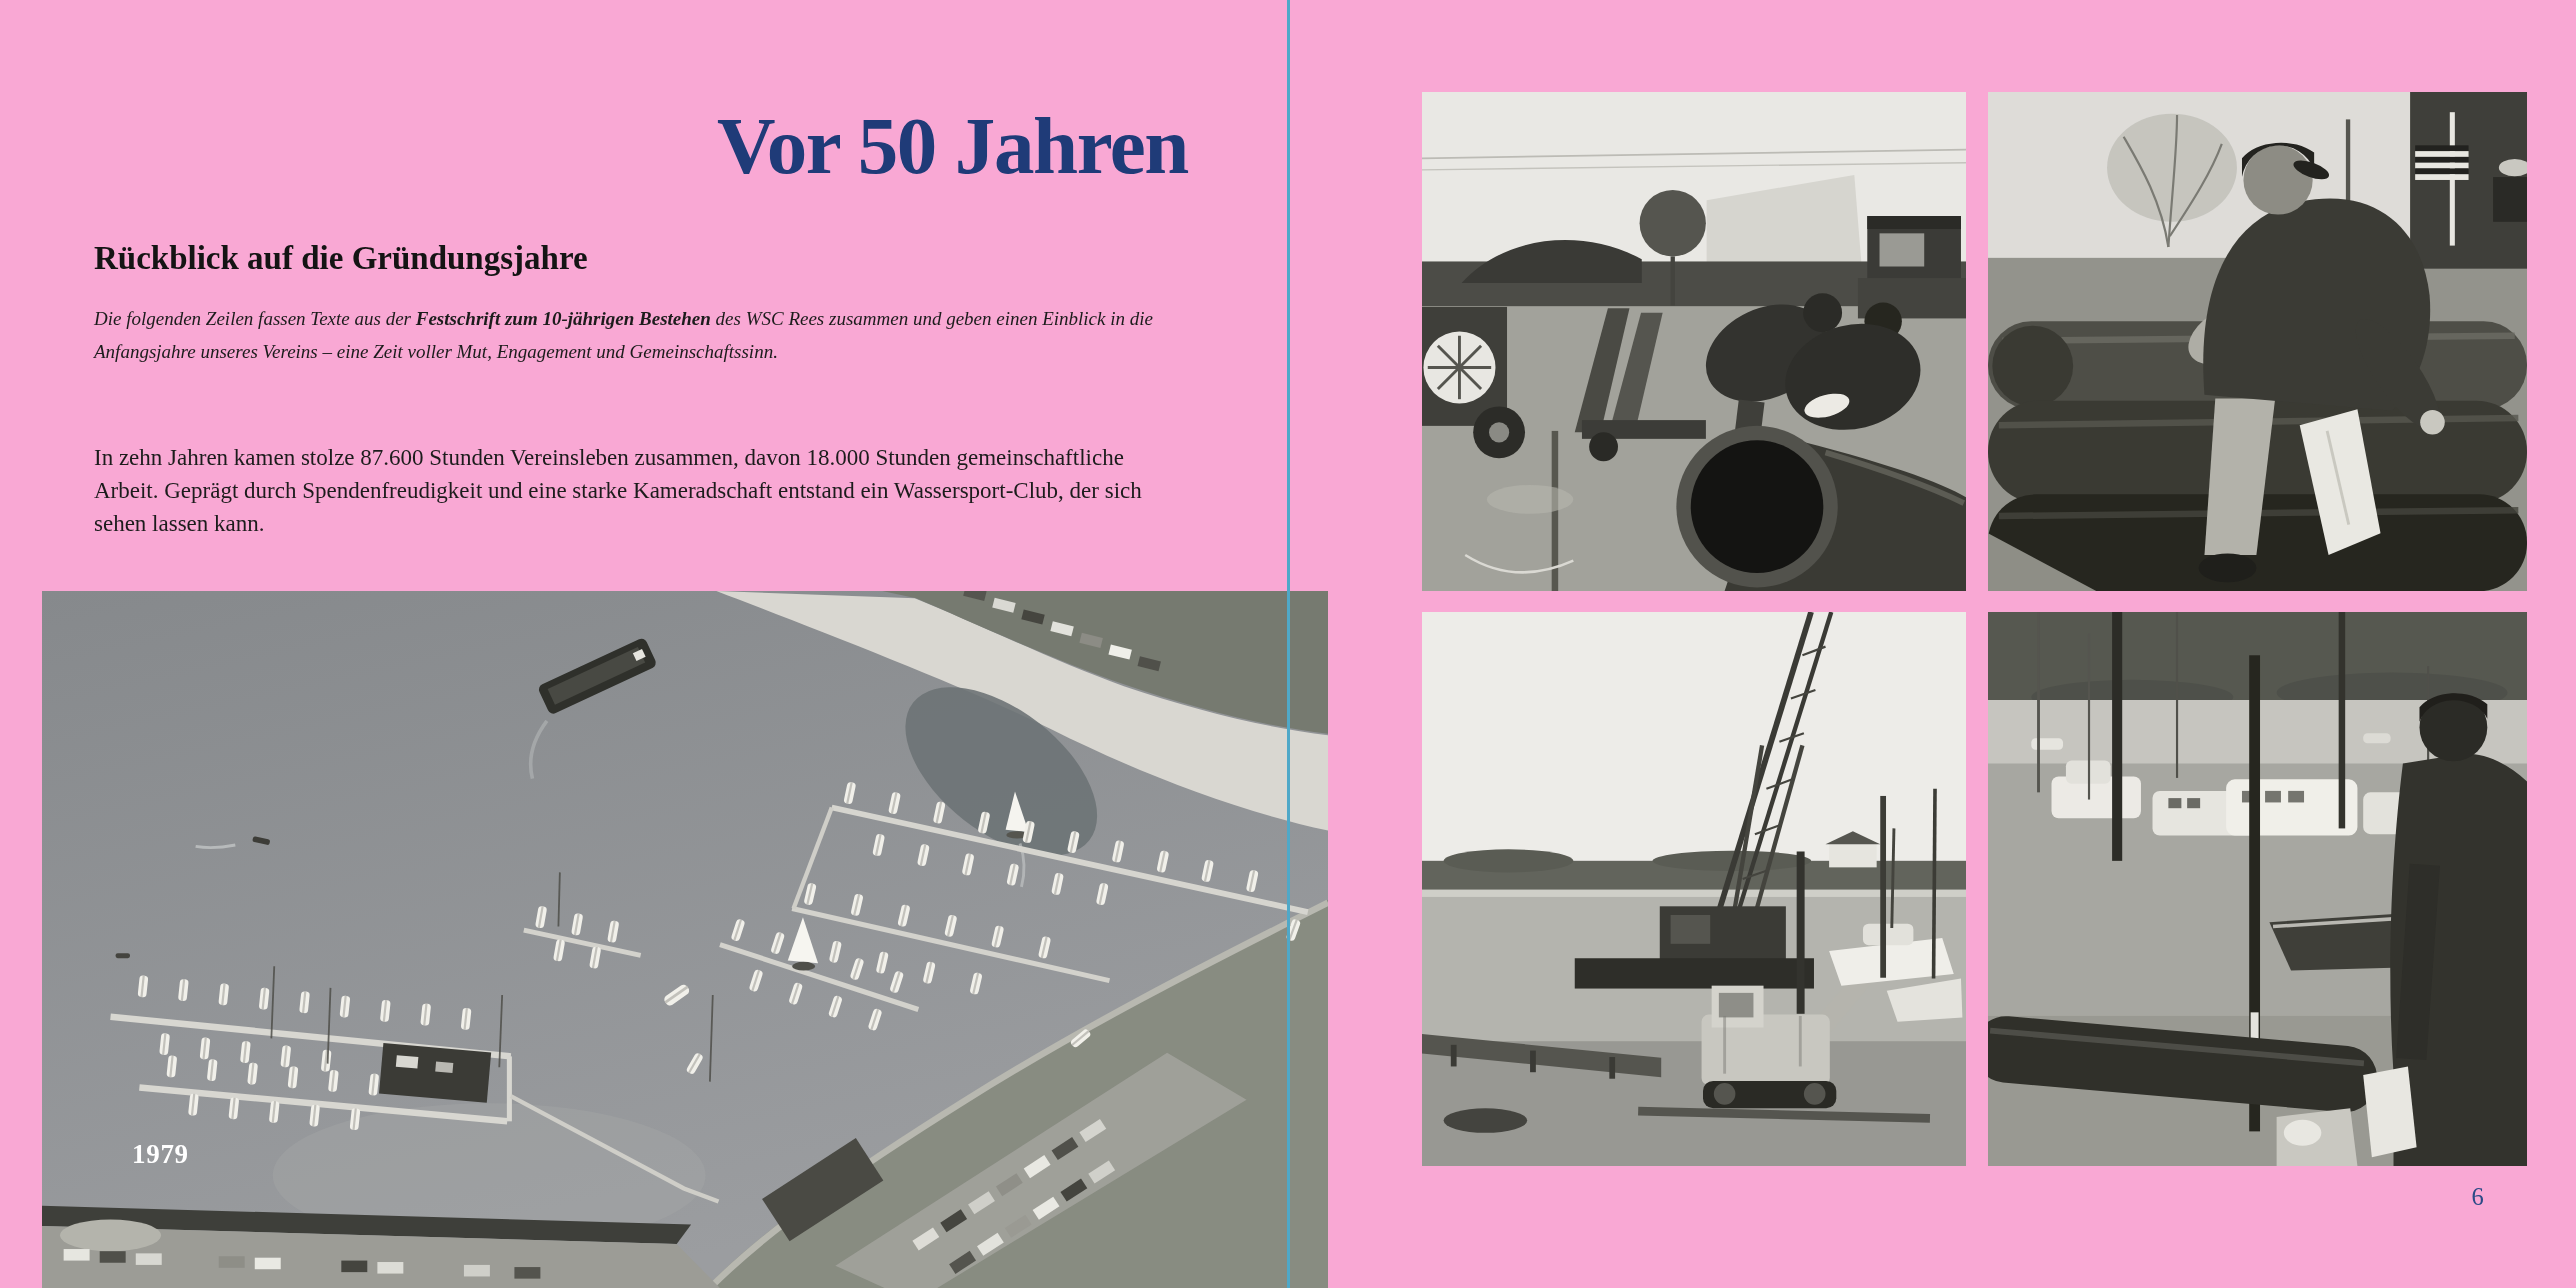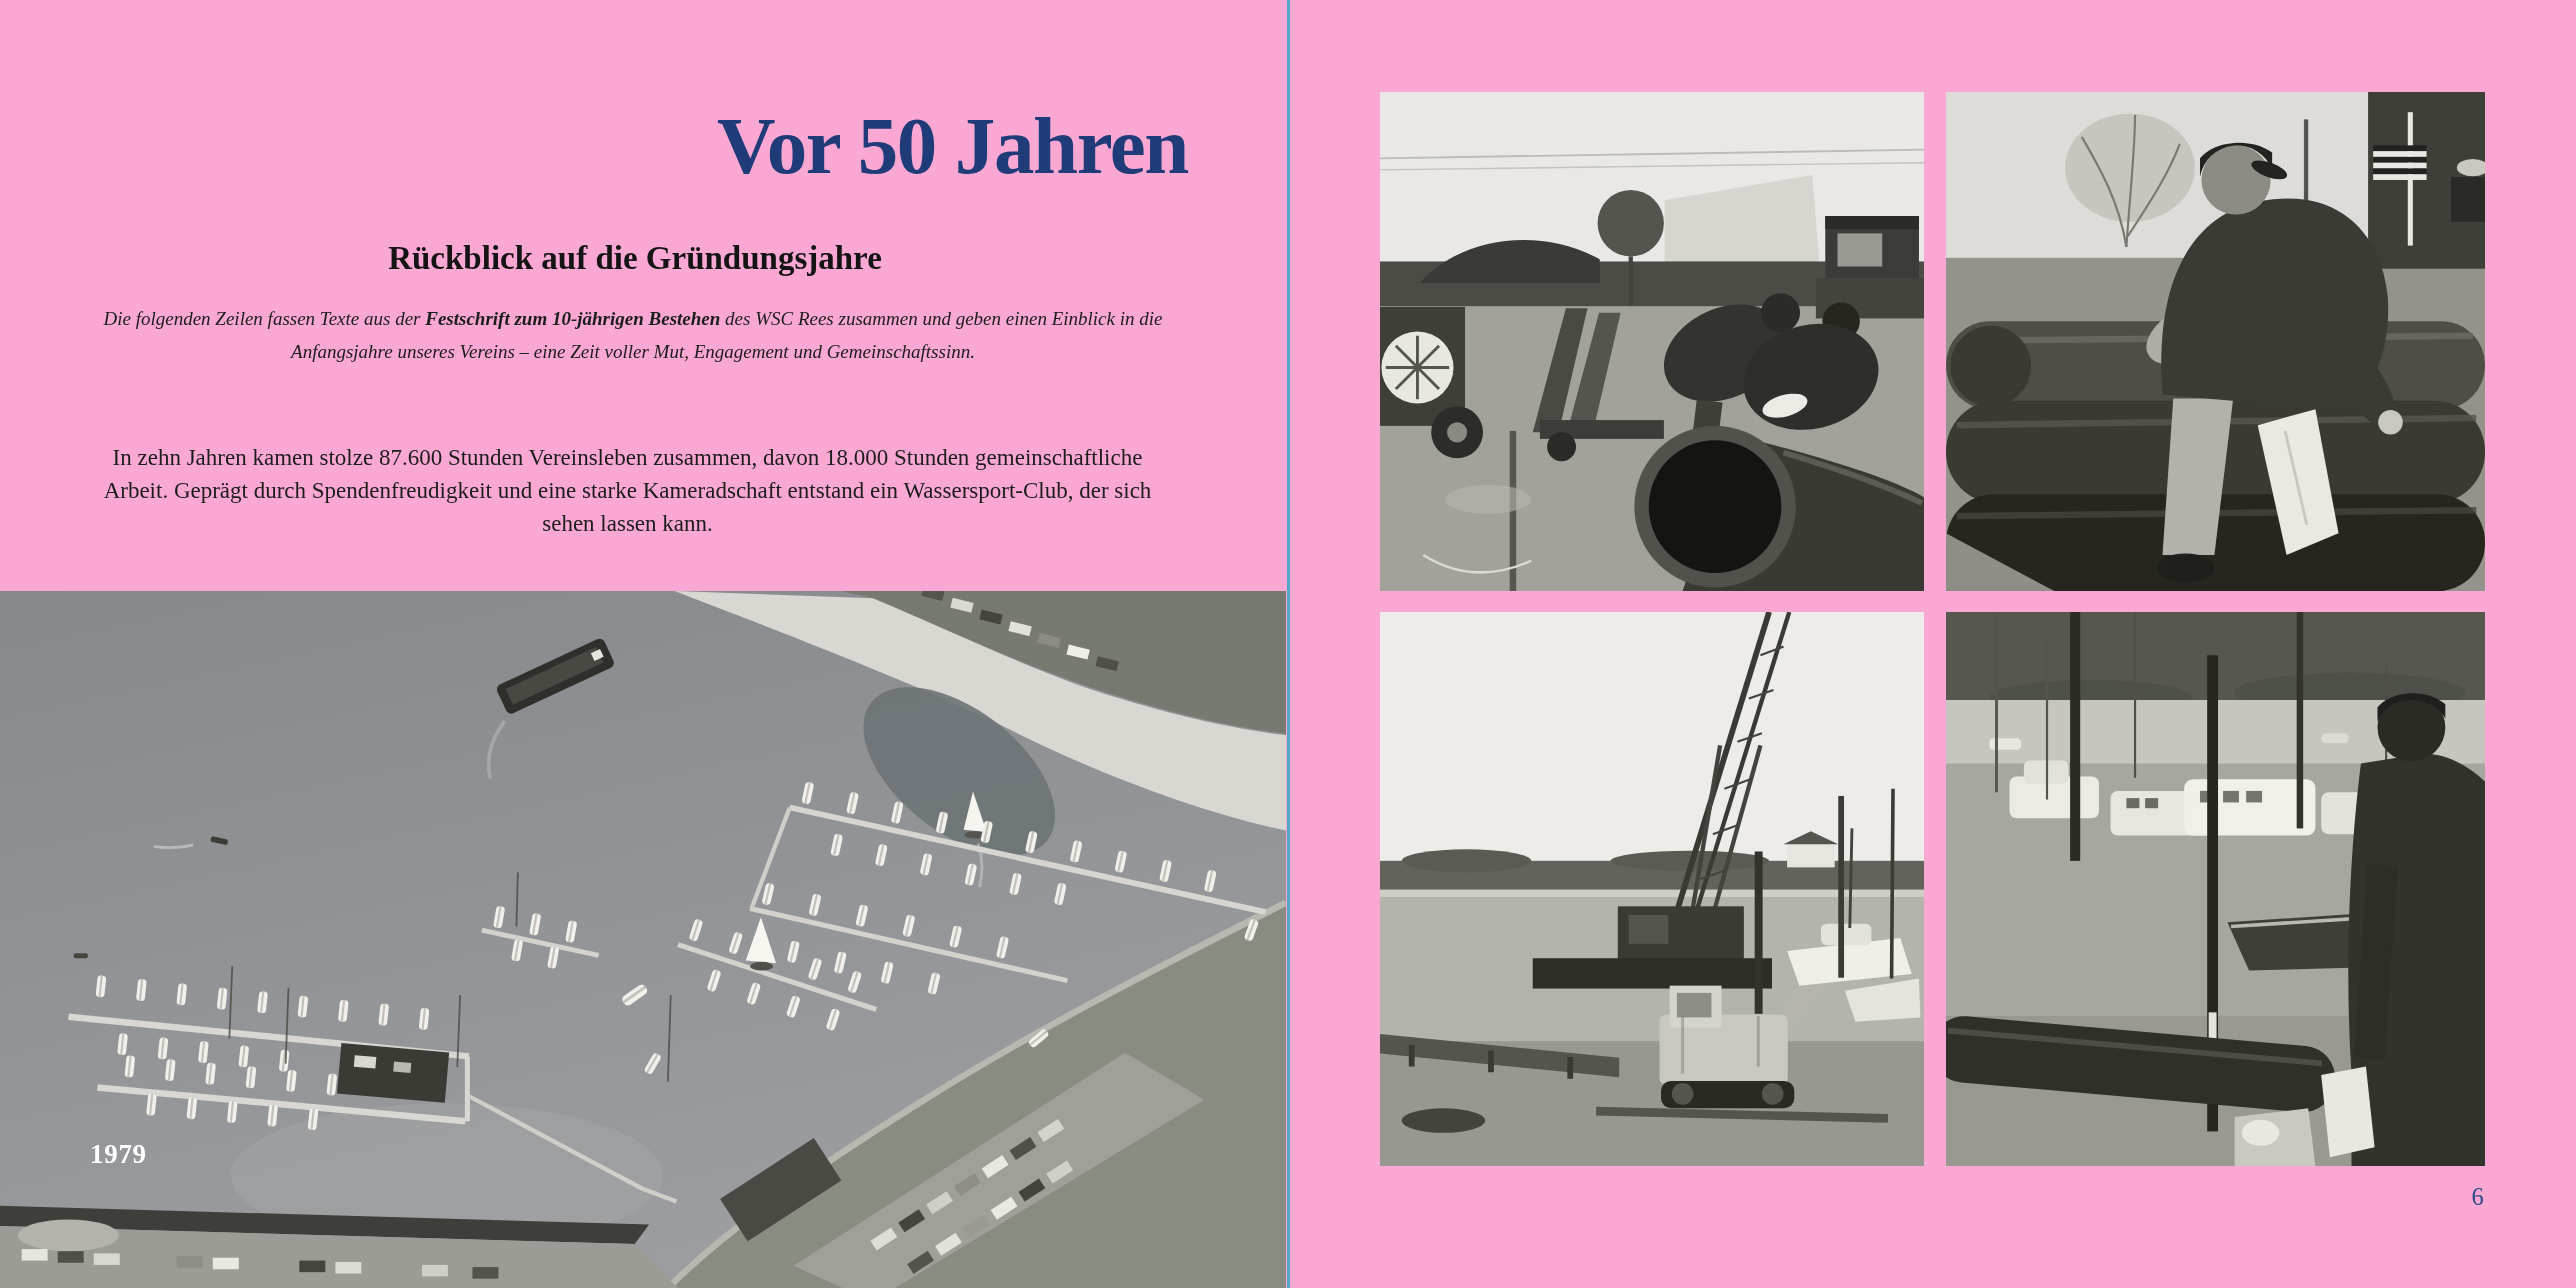--- a/index.html
+++ b/index.html
@@ -1,20 +1,20 @@
 <!DOCTYPE html>
 <html lang="de" style="--title-blue: #1f3b78; --divider-blue: #4fa8c8; --page-number-blue: #2b4a87; --text-black: #1c1c1c;font-size:11.5px"><head>
 <meta charset="utf-8">
 <style>
   html,body{margin:0;padding:0;background:#ffffff;}
   .spread{
     position:relative;width:2576px;height:1288px;overflow:hidden;
     background:#f9a8d4;font-family:Liberation Serif, serif;
   }
-  .abs{position:absolute;text-align:center;}
+  .abs{position:absolute;}
   
   .title{
     left:635px;top:48px;width:635px;text-align:center;
     font-size:81px;font-weight:bold;letter-spacing:-1.4px;line-height:1.1;
     color:var(--title-blue,#1f3b78);
   }
   .heading{
     left:94px;top:212px;width:1082px;
     font-size:33px;font-weight:bold;color:#141414;line-height:1.2;
   }
@@ -23,21 +23,21 @@
     font-size:19px;line-height:33px;font-style:italic;
     color:var(--text-black,#1c1c1c);
   }
   .intro b{font-weight:bold;}
   .bodytext{
     left:94px;top:418px;width:1067px;
     font-size:23px;line-height:33px;color:var(--text-black,#1c1c1c);
   }
   
   figure{margin:0;padding:0;}
-  .photo{overflow:hidden;background:#9a9a96;}
+  .photo{overflow:hidden;background:#9a9a96;margin-left:42px;}
   .photo svg{display:block;width:100%;height:100%;}
   .photo-aerial{left:0;top:591px;width:1286px;height:697px;}
   .p-tl{left:1380px;top:92px;width:544px;height:499px;}
   .p-tr{left:1946px;top:92px;width:539px;height:499px;}
   .p-bl{left:1380px;top:612px;width:544px;height:554px;}
   .p-br{left:1946px;top:612px;width:539px;height:554px;}
   .year-label{
     left:90px;top:548px;
     font-size:27px;font-weight:bold;color:#ffffff;letter-spacing:0.7px;
   }

